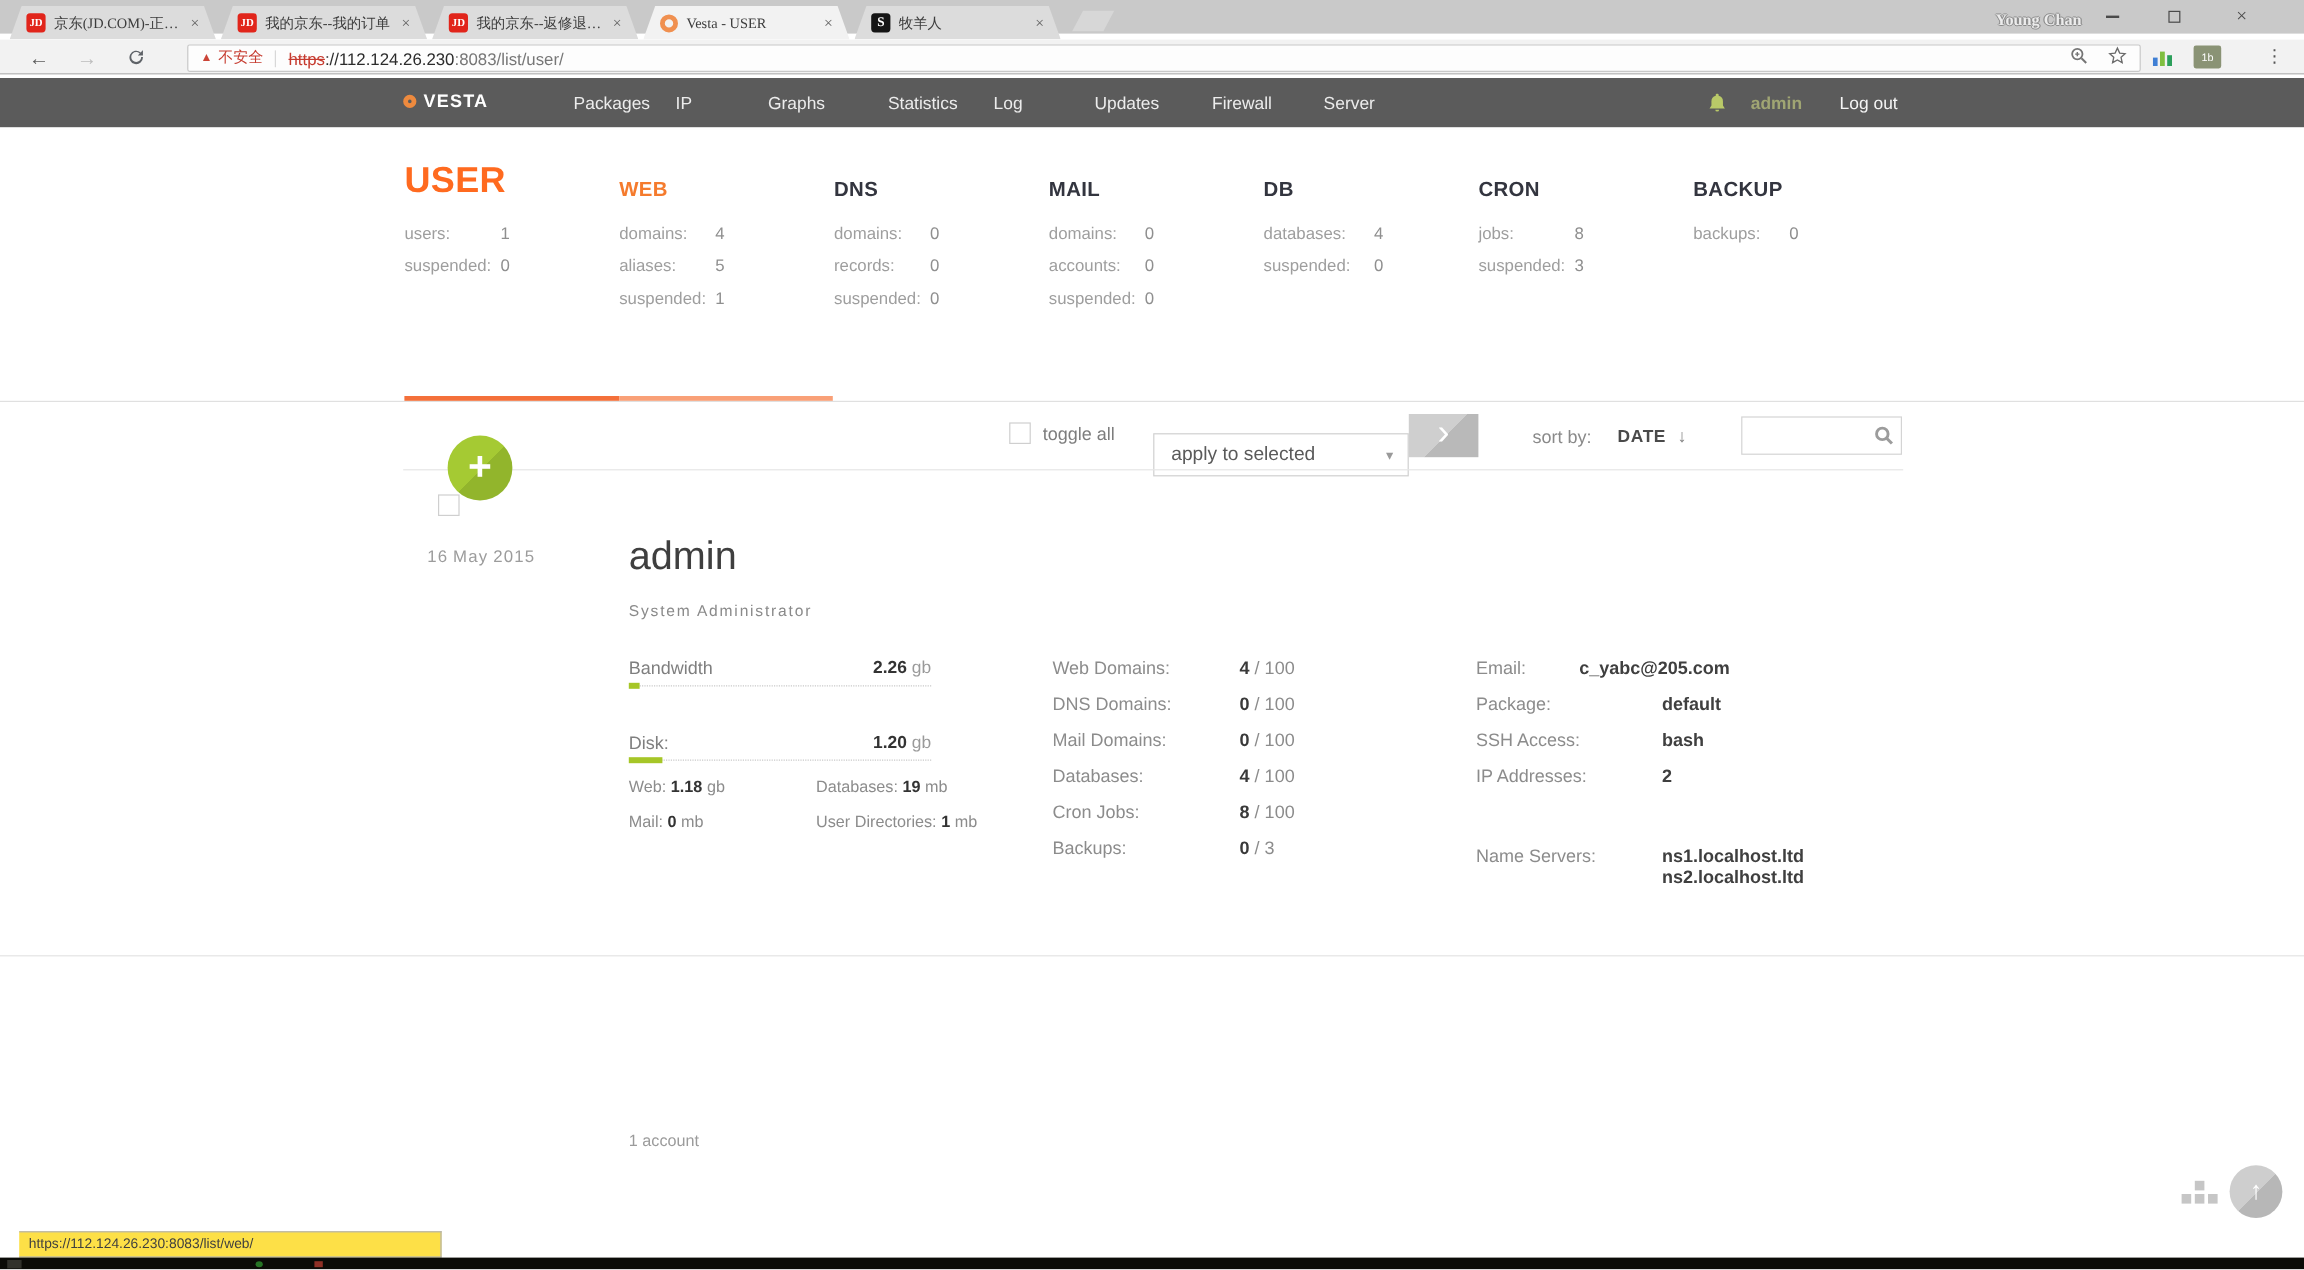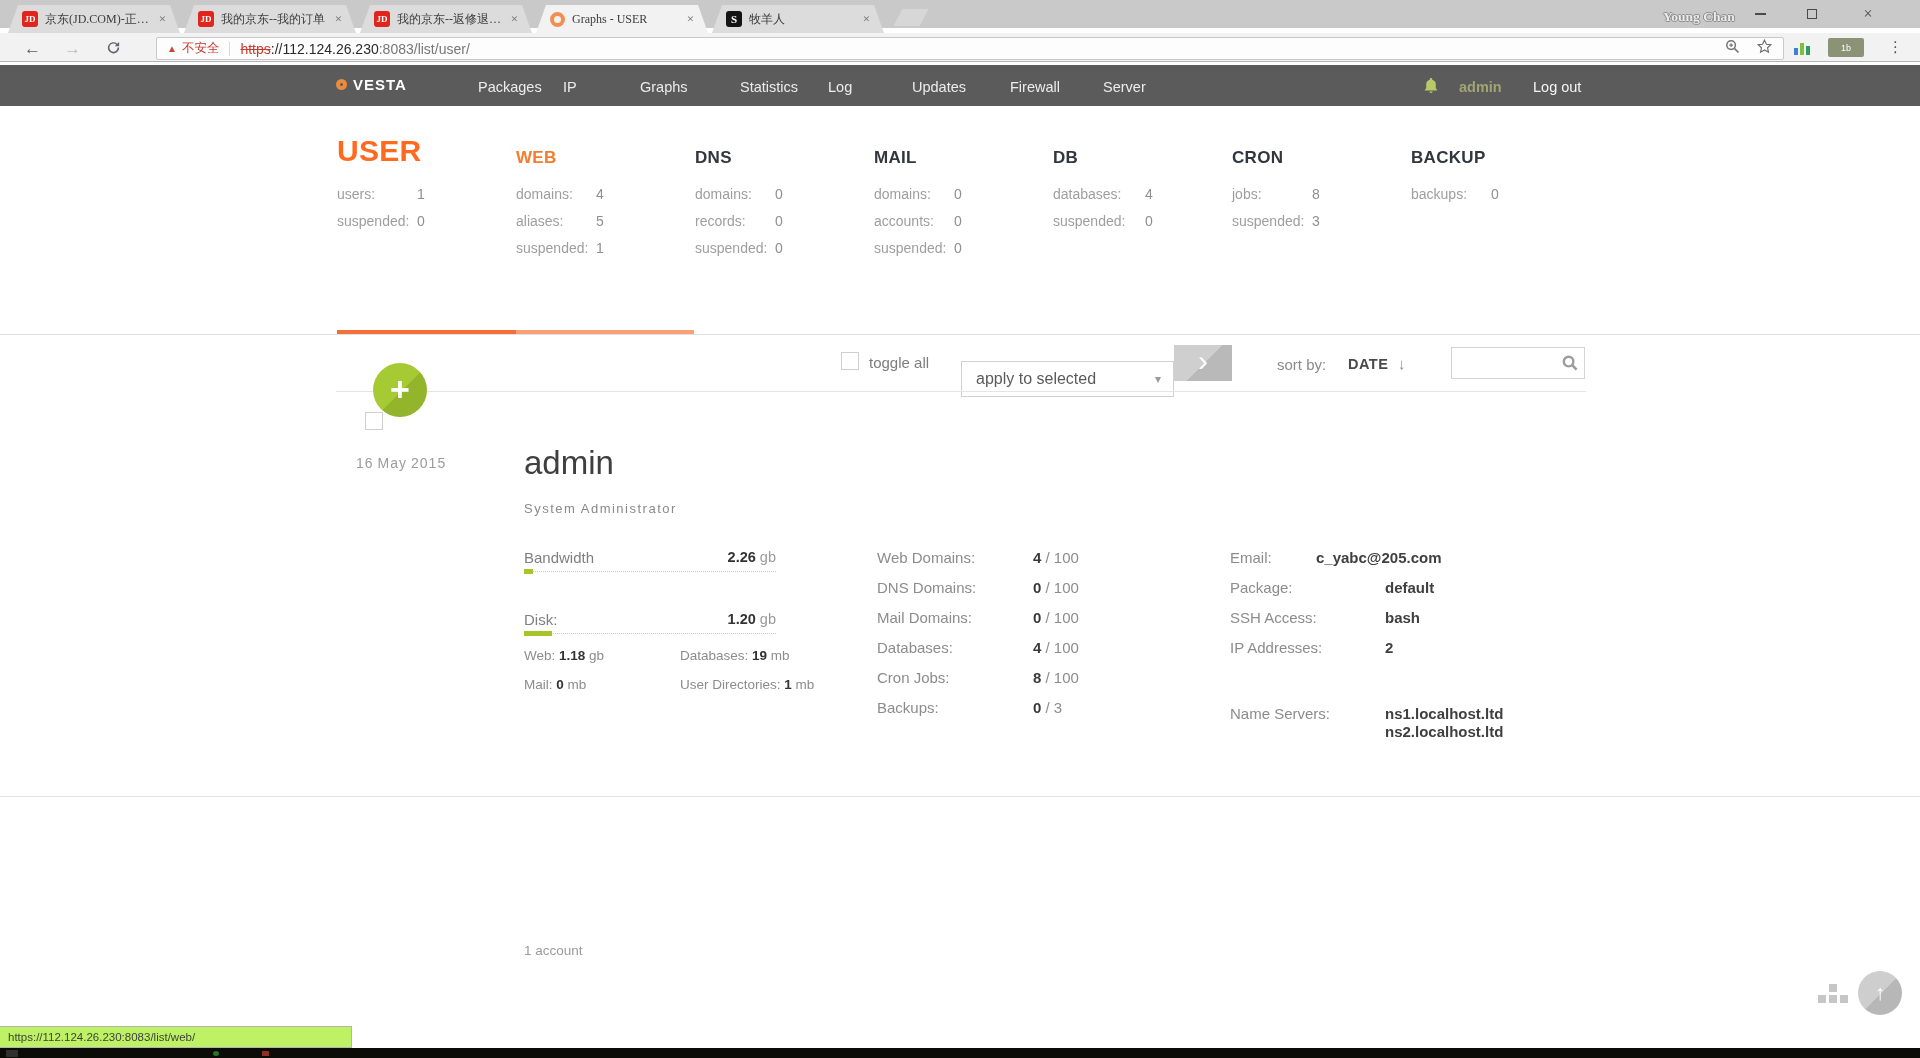--- a/index.html
+++ b/index.html
@@ -32,21 +32,21 @@
   .omnibox { position:absolute; left:156px; top:37px; width:1628px; height:23px; background:#fdfdfd;
              border:1px solid #c8c8c8; border-radius:2px; display:flex; align-items:center; padding:0 10px; }
   .warn-tri { color:#cb4437; font-size:10px; margin-right:5px; }
   .warn-text { color:#c63b2f; font-size:12.5px; }
   .omni-div { width:1px; height:14px; background:#d8d8d8; margin:0 10px; }
   .url { font-size:14px; white-space:nowrap; }
   .url .scheme { color:#c63b2f; text-decoration:line-through; }
   .url .host { color:#2b2b2b; }
   .url .path { color:#777; }
   .omni-spacer { flex:1; }
-  .ext-badge { position:absolute; left:1828px; top:38px; width:36px; height:19px; background:#8a9375; border-radius:2px;
+  .ext-badge { position:absolute; left:1828px; top:38px; width:23px; height:19px; background:#8a9375; border-radius:2px;
                color:#fff; font-size:9px; font-weight:normal; display:flex; align-items:center; justify-content:center; }
   .menu-dots { position:absolute; left:1888px; top:38px; font-size:15px; color:#555; }
   .ext-chart { position:absolute; left:1794px; top:40px; }
 
   
   .vnav { position:absolute; left:0; top:65px; width:1920px; height:41px; background:#5b5b5b; }
   .vlogo { position:absolute; left:336px; top:11px; display:flex; align-items:center; gap:6px; }
   .vring { width:11px; height:11px; border:4px solid #ee8a3e; border-radius:50%; }
   .vbrand { color:#fff; font-size:15px; font-weight:bold; letter-spacing:1px; }
   .vnav-item { position:absolute; top:14px; font-size:14.5px; color:#ececec; }
@@ -114,21 +114,21 @@
 
   .acct-count { position:absolute; left:524px; top:943px; font-size:13.5px; color:#9b9b9b; }
 
   .dots-grid { position:absolute; left:1818px; top:984px; width:32px; height:20px; }
   .dots-grid i { position:absolute; width:8px; height:8px; background:#c6c6c6; }
   .up-btn { position:absolute; left:1858px; top:971px; width:44px; height:44px; border-radius:50%;
             background:linear-gradient(135deg,#cecece 52%,#b7b7b7 52%);
             display:flex; align-items:center; justify-content:center; }
   .up-btn span { color:#fff; font-size:21px; font-weight:bold; }
 
-  .status-tip { position:absolute; left:0; top:1026px; width:352px; height:22px; background:#bef264;
+  .status-tip { position:absolute; left:16px; top:1026px; width:352px; height:22px; background:#fde047;
                 border:1px solid #b3b3b3; border-left:none; font-size:11.5px; color:#3f3f3f;
                 line-height:20px; padding:0 8px; white-space:nowrap; overflow:hidden; }
   .taskbar { position:absolute; left:0; top:1048px; width:1920px; height:10px; background:#0b0b07; }
   .tb-hint { position:absolute; opacity:0.8; }
 </style>
 </head>
 <body>
 
 <div class="screen">
 
@@ -143,21 +143,21 @@
       <span class="tab-title">我的京东--我的订单</span>
       <span class="tab-close">×</span>
     </div>
     <div class="tab" style="left:360px;">
       <span class="fav fav-jd">JD</span>
       <span class="tab-title">我的京东--返修退换货</span>
       <span class="tab-close">×</span>
     </div>
     <div class="tab active" style="left:536px;">
       <span class="fav fav-vesta"></span>
-      <span class="tab-title">Graphs - USER</span>
+      <span class="tab-title">Vesta - USER</span>
       <span class="tab-close">×</span>
     </div>
     <div class="tab" style="left:712px;">
       <span class="fav fav-s">S</span>
       <span class="tab-title">牧羊人</span>
       <span class="tab-close">×</span>
     </div>
     <div class="newtab"></div>
     <div class="profile-name">Young Chan</div>
     <div class="winbtn" style="left:1737px;">

